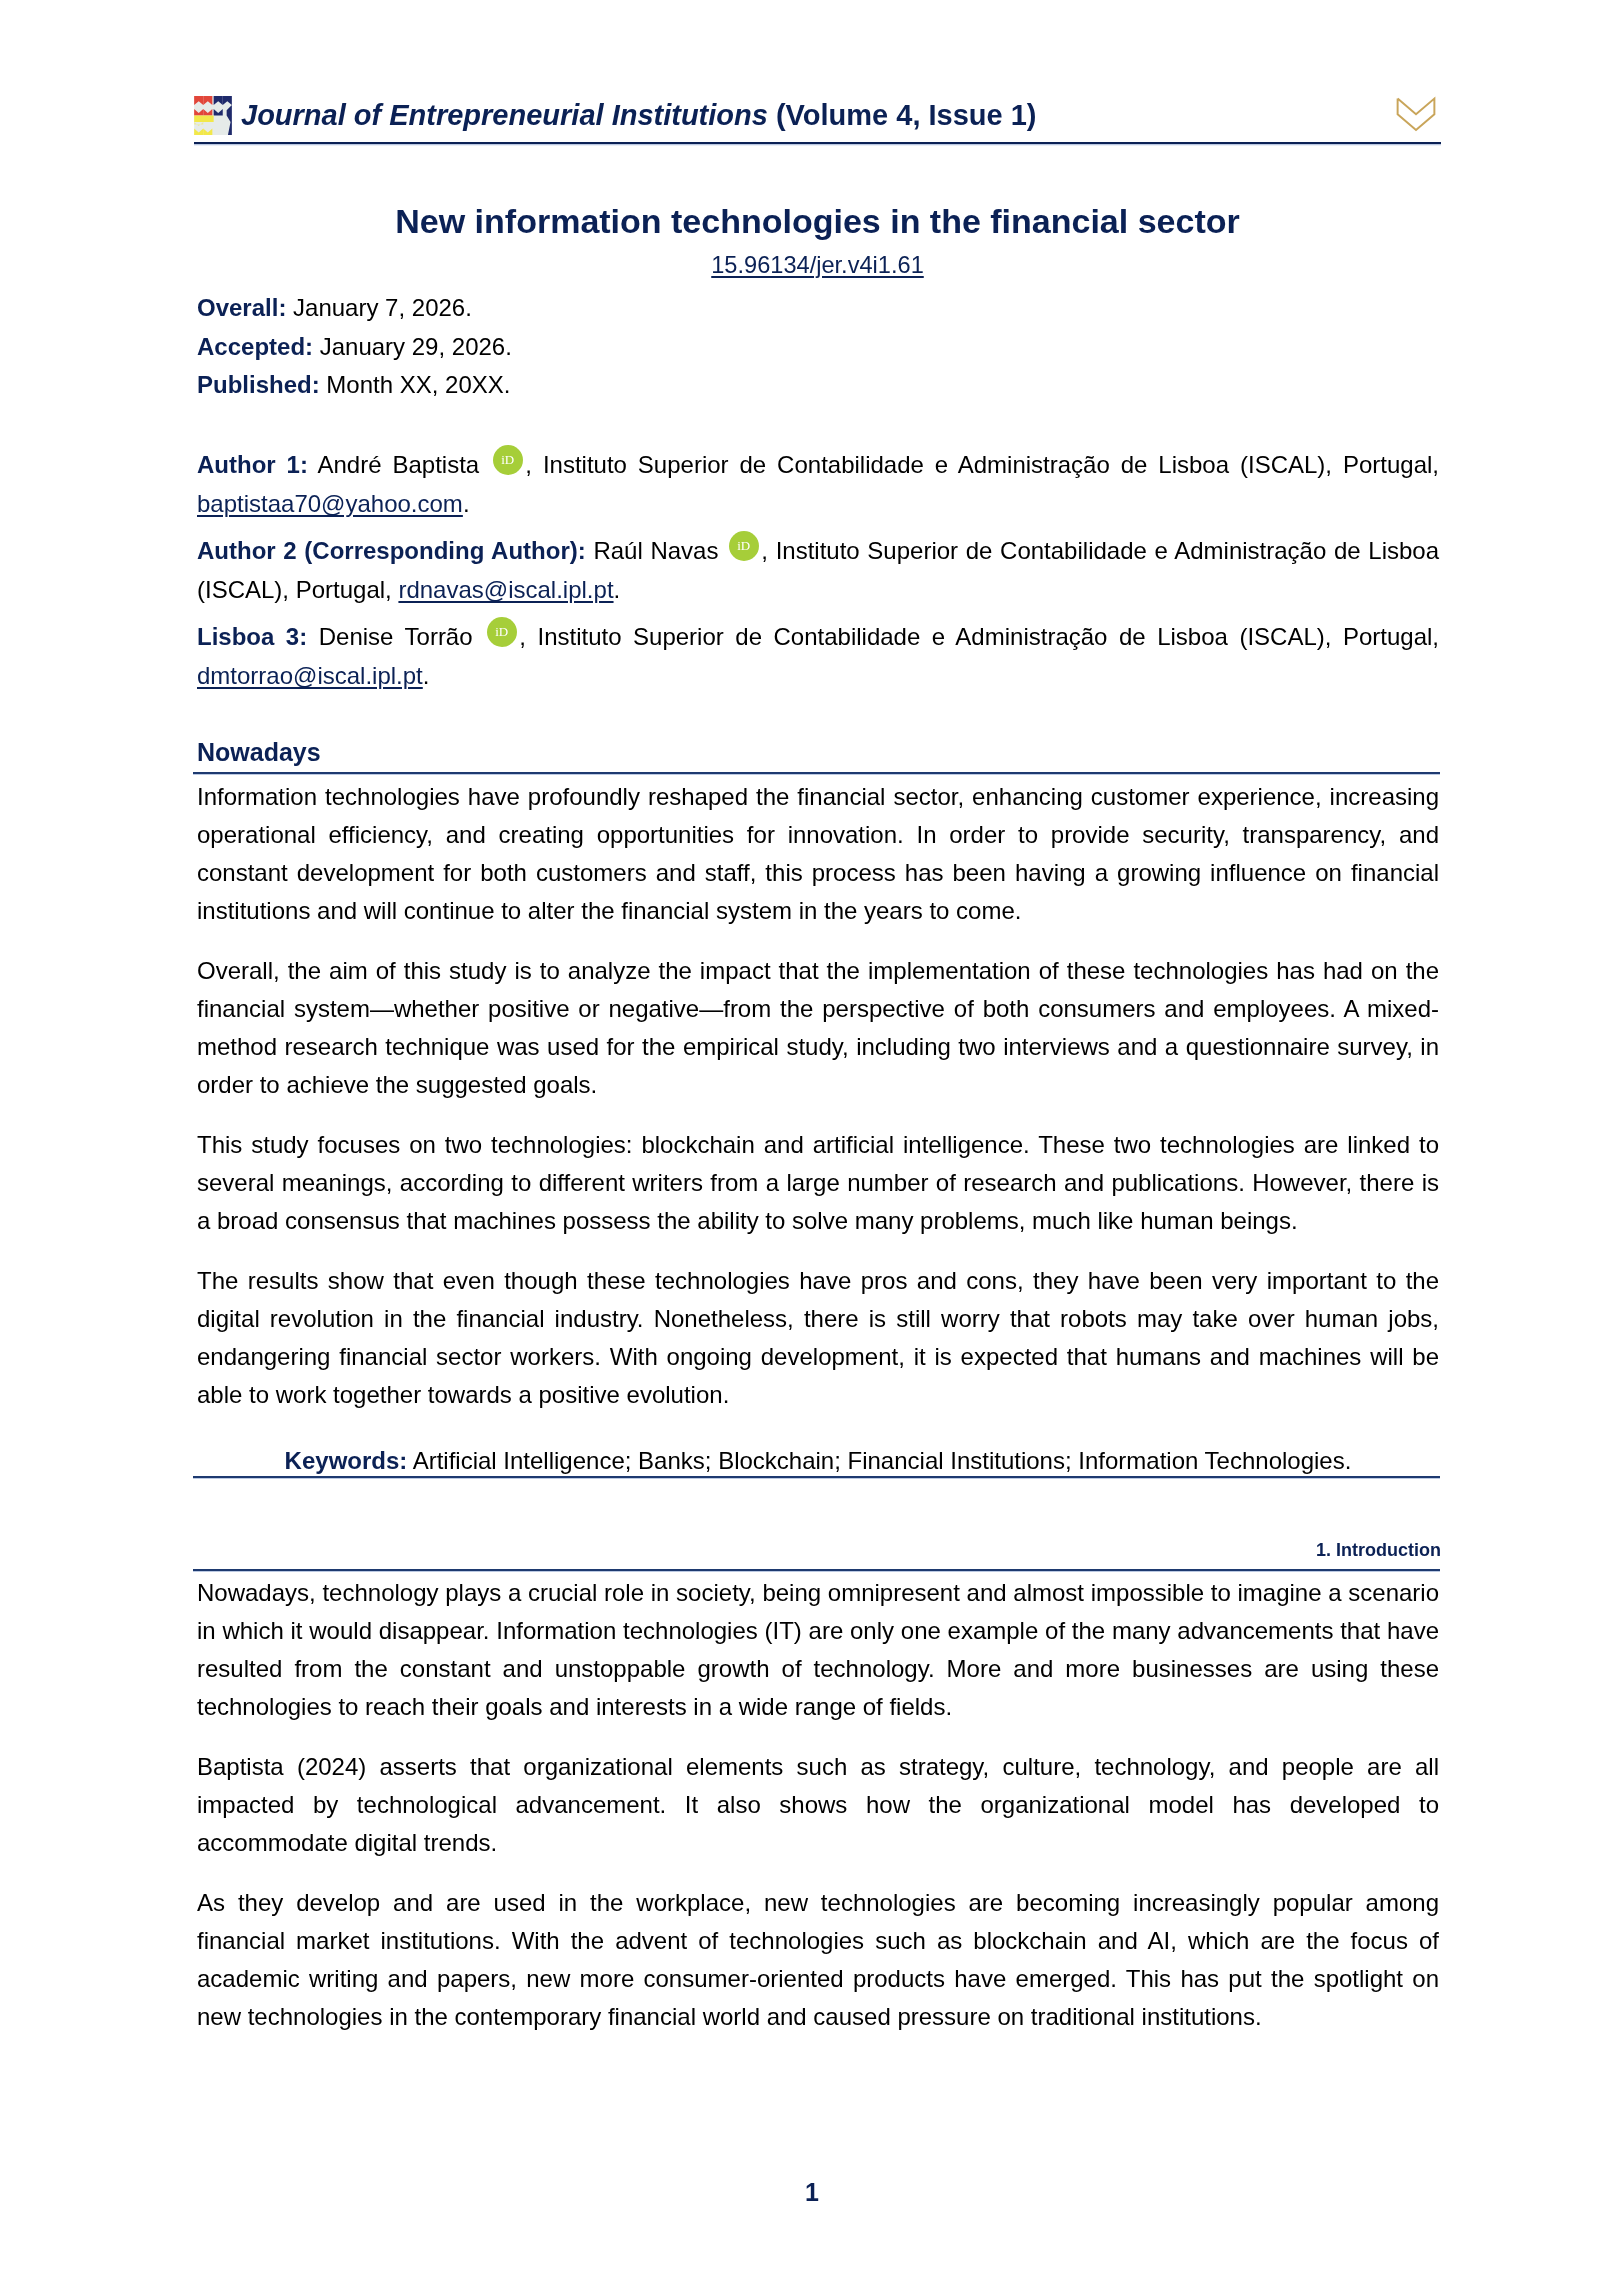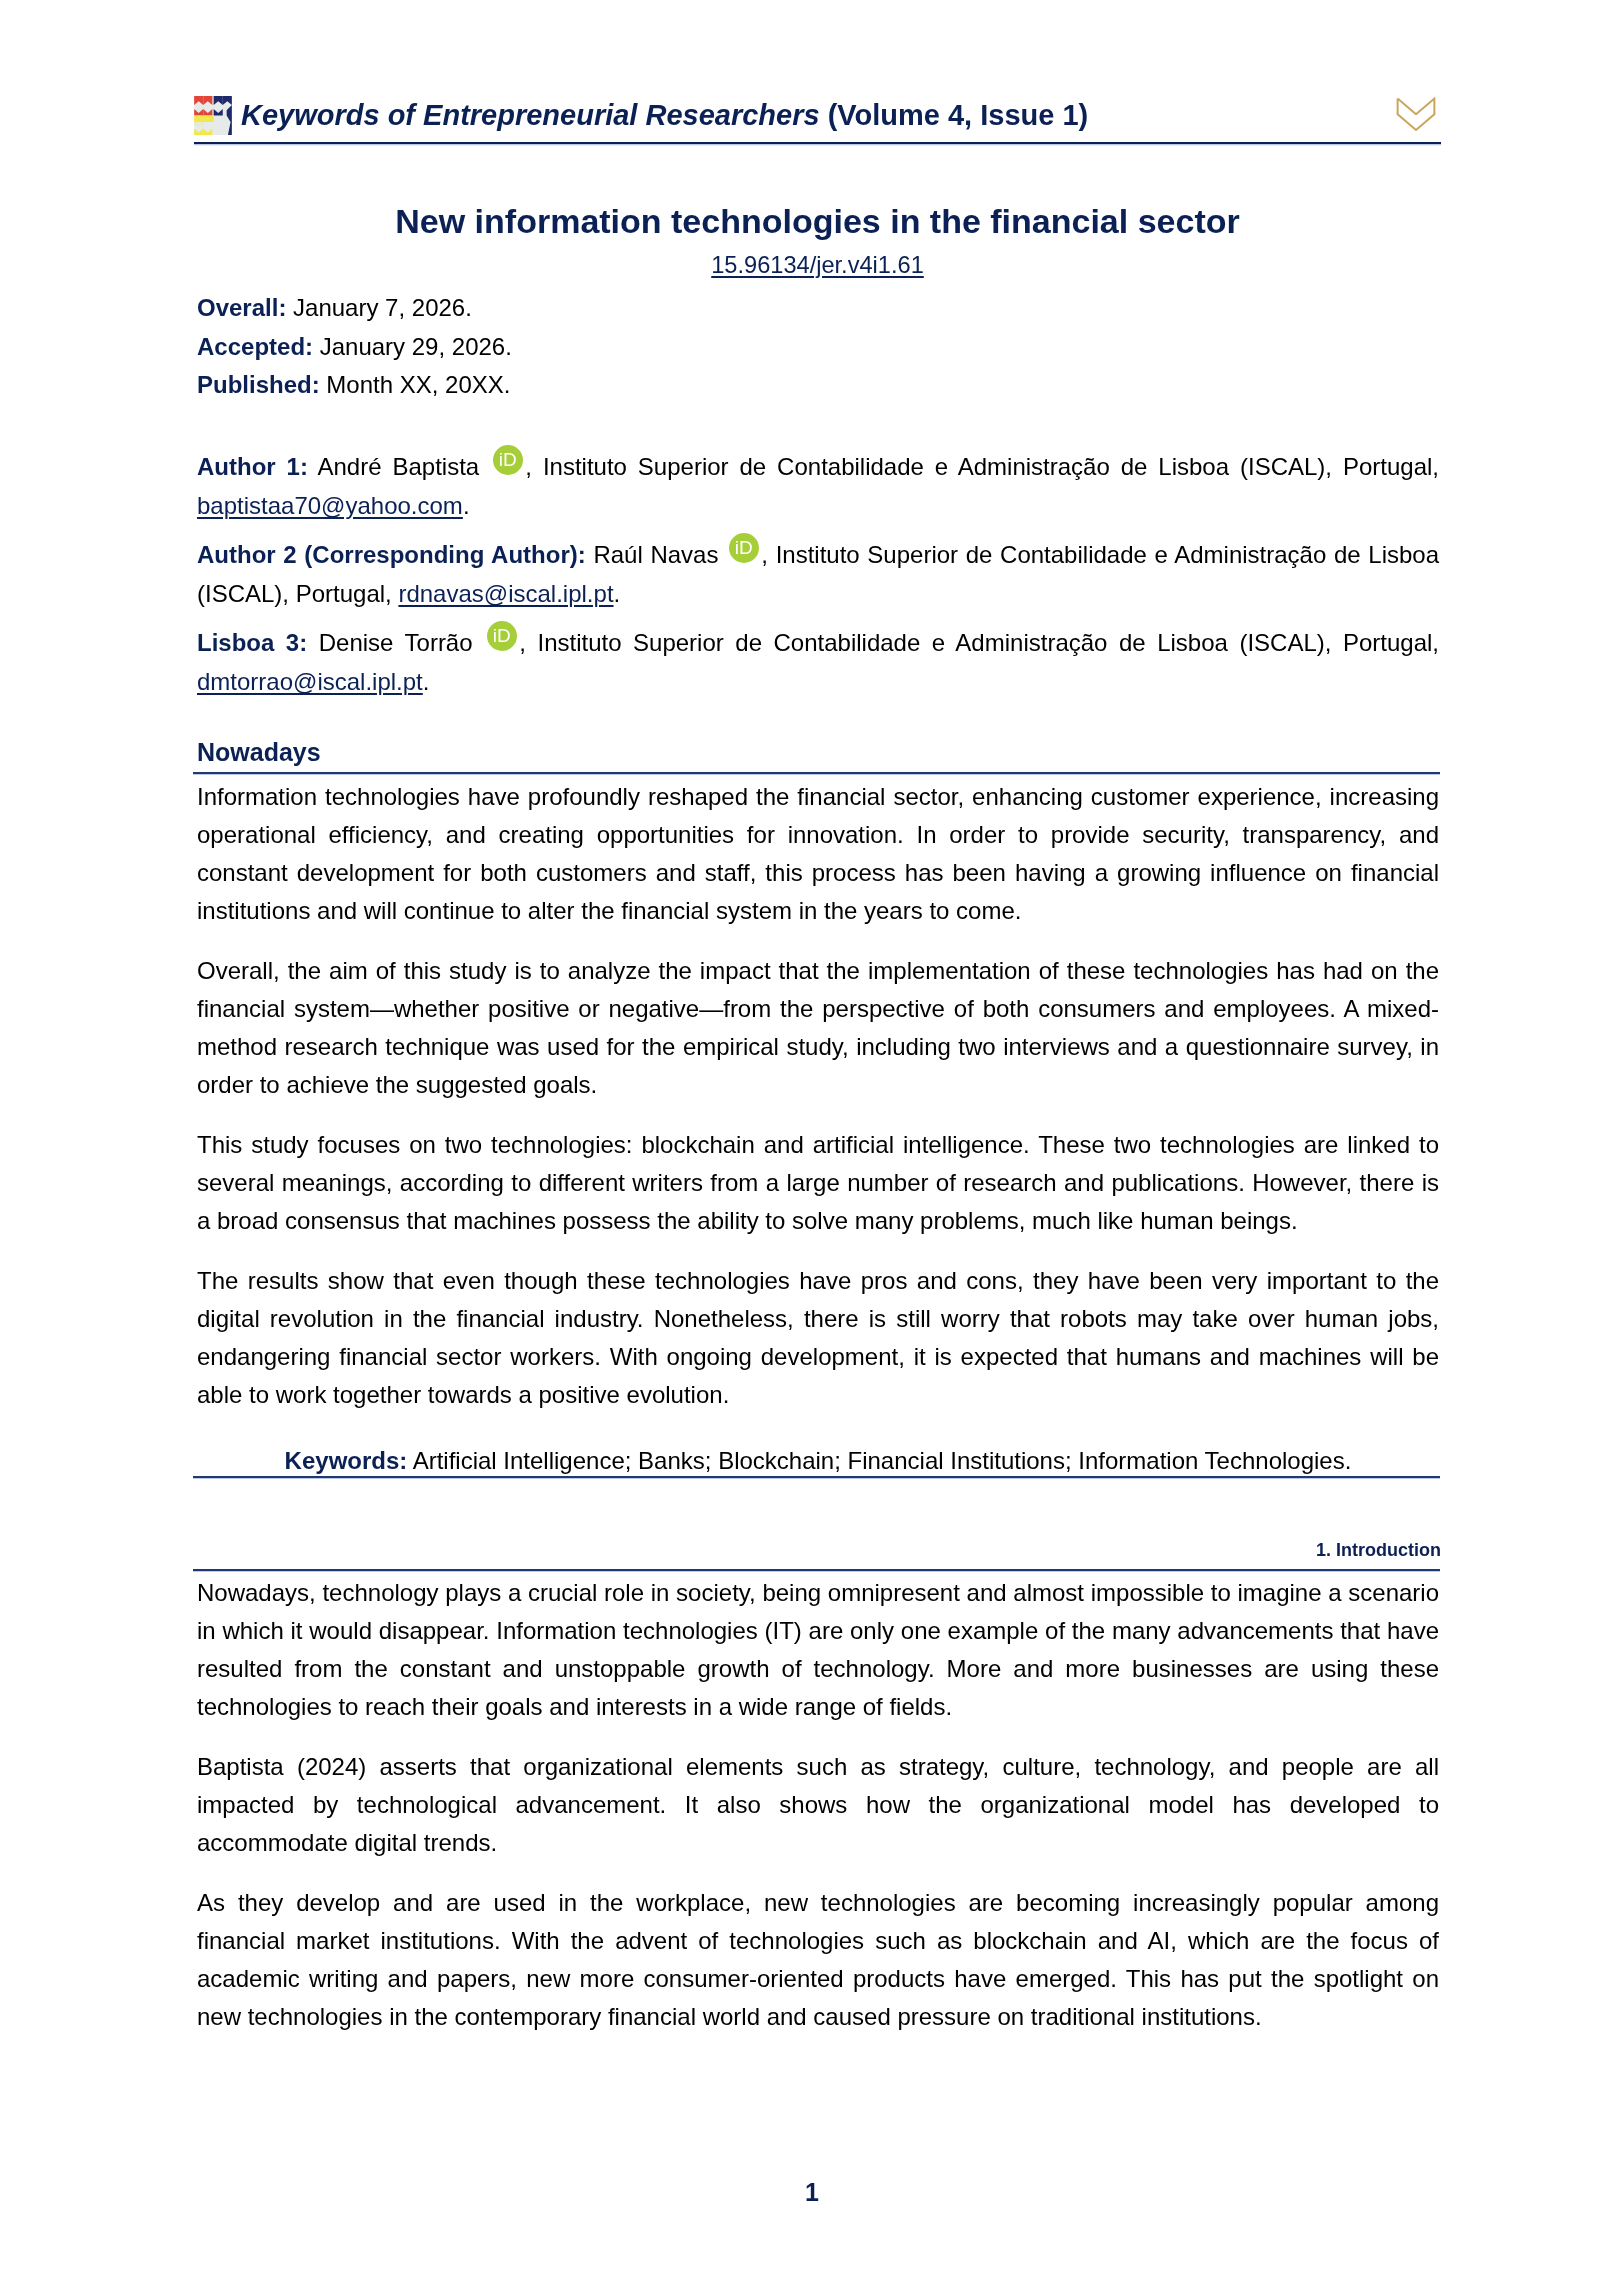--- a/index.html
+++ b/index.html
@@ -19,22 +19,22 @@
   #doi { position: absolute; left: 194px; width: 1247px; top: 250px; text-align: center;
          font-size: 23.6px; line-height: 31px; }
   a.link { color: #0b2155; text-decoration: underline; text-decoration-thickness: 2px; text-underline-offset: 3.3px; }
 
   .dates { position: absolute; left: 197px; font-size: 24px; line-height: 33px; }
   .label { font-weight: bold; color: #0b2155; }
 
   #authors { position: absolute; left: 197px; top: 445px; width: 1242px; font-size: 24px; line-height: 39px; text-align: justify; }
   .author-block { margin-bottom: 7.9px; }
   .orcid { display: inline-block; width: 30px; height: 30px; border-radius: 50%; background: #a6ce39; color: #fff;
-           font-size: 19px; line-height: 30px; text-align: center; vertical-align: 9.2px; font-weight: normal;
-           font-family: Liberation Sans, sans-serif; margin: 0 2.6px; }
+           font-size: 13px; line-height: 30px; text-align: center; vertical-align: 9.2px; font-weight: normal;
+           font-family: Liberation Serif, serif; margin: 0 2.6px; }
 
   .section-head { position: absolute; left: 197px; width: 1242px; font-size: 25px; font-weight: bold; color: #0b2155; line-height: 33px; }
   .rule { position: absolute; left: 193px; width: 1247px; height: 2px; background: #1e3a70; box-shadow: 0 0.7px 0 #9fb3d6; }
 
   .body-block { position: absolute; left: 197px; width: 1242px; font-size: 24px; line-height: 38px; text-align: justify; }
   .body-block p { margin: 0 0 22px 0; }
 
   #keywords { position: absolute; left: 197px; width: 1242px; top: 1444px; font-size: 24px; line-height: 33px; text-align: center; }
   #intro-head { position: absolute; left: 194px; width: 1247px; top: 1533px; text-align: right;
                 font-size: 18px; font-weight: bold; color: #0b2155; line-height: 35px; }
@@ -57,21 +57,21 @@
     <polygon points="44,0 58,0 58,14 51,8 44,14" fill="#1f2a6b"></polygon>
     <polygon points="30,20 37,26 44,20 44,30 30,30" fill="#1f2a6b"></polygon>
     <polygon points="50,22 58,14 58,60 52,60 56,40 50,30" fill="#1f2a6b"></polygon>
 
     <rect x="0" y="30" width="30" height="10" fill="#f2e84a"></rect>
     <polygon points="0,50 7,56 14,50 14,60 0,60" fill="#f2e84a"></polygon>
     <polygon points="14,50 21,56 28,50 28,60 14,60" fill="#f2e84a"></polygon>
     <polygon points="0,40 7,46 14,40 14,44 0,44" fill="#f2e84a" opacity="0.5"></polygon>
   </svg>
   <div id="journal-line">
-    <span class="ital">Keywords of Entrepreneurial Researchers</span><span> (Volume 4, Issue 1)</span>
+    <span class="ital">Journal of Entrepreneurial Institutions</span><span> (Volume 4, Issue 1)</span>
   </div>
   <svg id="chevron" viewBox="0 0 64 64">
     <polyline points="4,10 32,34 60,10 60,34 32,58 4,34 4,10" fill="none" stroke="#c9a55a" stroke-width="3"></polyline>
   </svg>
   <div id="header-rule"></div>
 </div>
 
 <div id="title">New information technologies in the financial sector</div>
 <div id="doi">
   <a class="link">15.96134/jer.v4i1.61</a>

